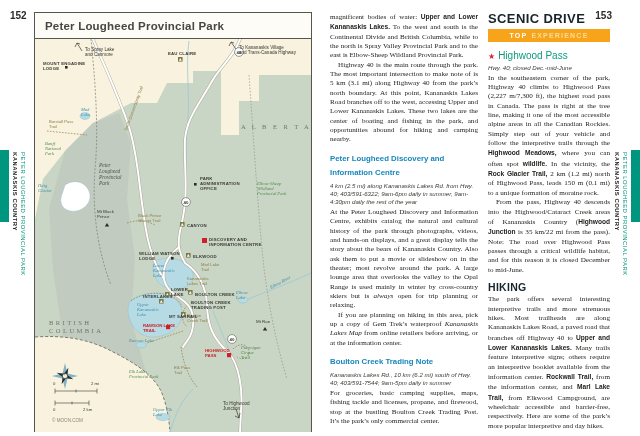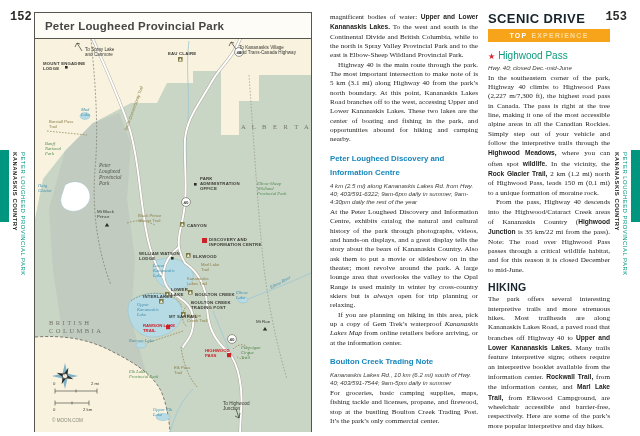--- a/index.html
+++ b/index.html
@@ -1,22 +1,22 @@
 <!DOCTYPE html>
 <html><head>
 <meta charset="utf-8">
 <style>
   html,body{margin:0;padding:0;background:#e8e8e8;}
   #spread{position:relative;width:640px;height:436px;background:#ffffff;overflow:hidden;
           font-family:"Liberation Serif",serif;color:#1d1d1b;}
   
-  .pagenum{position:absolute;font-family:Liberation Mono, monospace;font-weight:bold;
-           font-size:12px;color:#2b2b28;}
+  .pagenum{position:absolute;font-family:Liberation Sans, sans-serif;font-weight:bold;
+           font-size:10px;color:#2b2b28;}
   #pagenum-left{left:10px;top:10px;}
-  #pagenum-right{right:13px;top:10px;}
+  #pagenum-right{right:28px;top:10px;}
   .tabbar{position:absolute;width:9px;height:72px;background:#00957E;}
   #tab-left{left:0;top:150px;}
   #tab-right{right:0;top:150px;}
   .vtext{position:absolute;writing-mode:vertical-lr;font-family:"Liberation Sans",sans-serif;
          font-size:5.9px;letter-spacing:.5px;line-height:8px;white-space:nowrap;}
   #vtext-left{left:11px;top:152px;}
   #vtext-right{right:11px;top:152px;}
   .vtext .v1{font-weight:bold;color:#23231f;display:block;}
   .vtext .v2{color:#00957E;display:block;}
   

